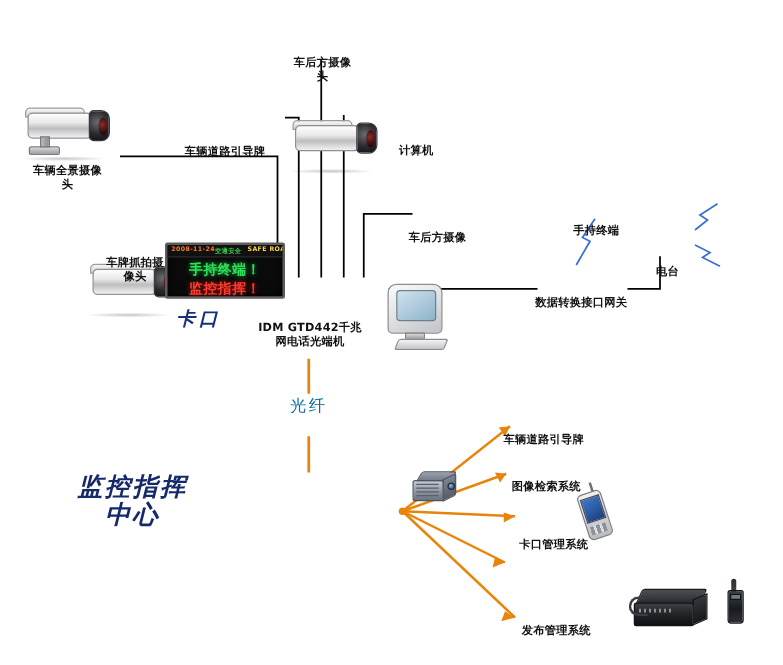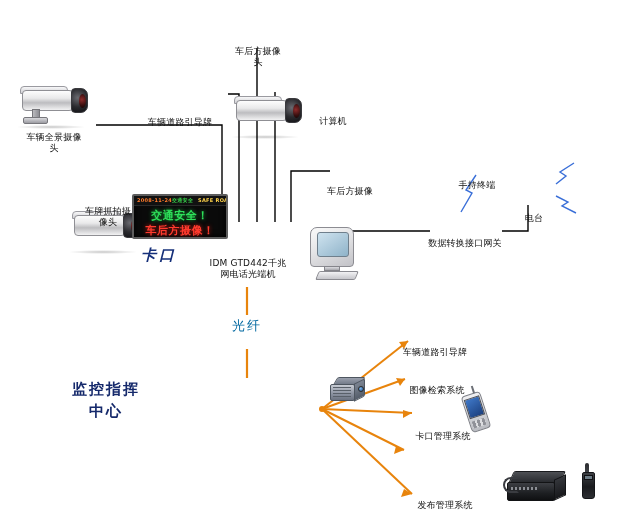--- a/index.html
+++ b/index.html
@@ -12,33 +12,33 @@
     position: relative;
     width: 626px; height: 532px;
     background: #ffffff;
     overflow: hidden;
   }
   .node { position: absolute; }
   .lbl {
     position: absolute;
     font-family: "DejaVu Sans", "Liberation Sans", sans-serif;
     font-size: 9px;
-    font-weight: normal;
+    font-weight: bold;
     color: #111111;
     text-align: center;
     line-height: 11px;
     white-space: pre-line;
     letter-spacing: 0.2px;
   }
   .lbl-kakou {
     font-size: 15px; color: #16307a; font-style: italic; font-weight: bold;
     letter-spacing: 3px;
   }
   .lbl-center {
-    font-size: 15px; color: #15296b; font-weight: bold;
+    font-size: 20px; color: #15296b; font-style: italic; font-weight: bold;
     line-height: 22px; letter-spacing: 2px;
   }
   .lbl-fiber {
     font-size: 13px; color: #0369a1; font-weight: normal;
     letter-spacing: 2px;
   }
   svg.wires { position: absolute; left: 0; top: 0; width: 626px; height: 532px; }
 
   
   .cam { position: relative; }
@@ -309,22 +309,22 @@
     <div class="shadow"></div>
   </div>
   <div class="lbl" style="left:212px; top:46px; width:92px;">车后方摄像
 头</div>
 
   <div class="node ledsign" style="left:132px; top:68px;">
     <div class="topbar"></div>
     <div class="tinytxt" style="left:3px;">2008-11-24</div>
     <div class="tinytxt b" style="left:38px;">交通安全</div>
     <div class="tinytxt c" style="left:64px;">SAFE ROAD</div>
-    <div class="l1">交通安全！</div>
-    <div class="l2">车后方摄像！</div>
+    <div class="l1">手持终端！</div>
+    <div class="l2">监控指挥！</div>
   </div>
   <div class="lbl" style="left:122px; top:117px; width:116px;">车辆道路引导牌</div>
 
   <div class="node crt" style="left:308px; top:56px;">
     <div class="case"></div>
     <div class="screen"></div>
     <div class="stand"></div>
     <div class="kb"></div>
   </div>
   <div class="lbl" style="left:300px; top:116px; width:66px;">计算机</div>

